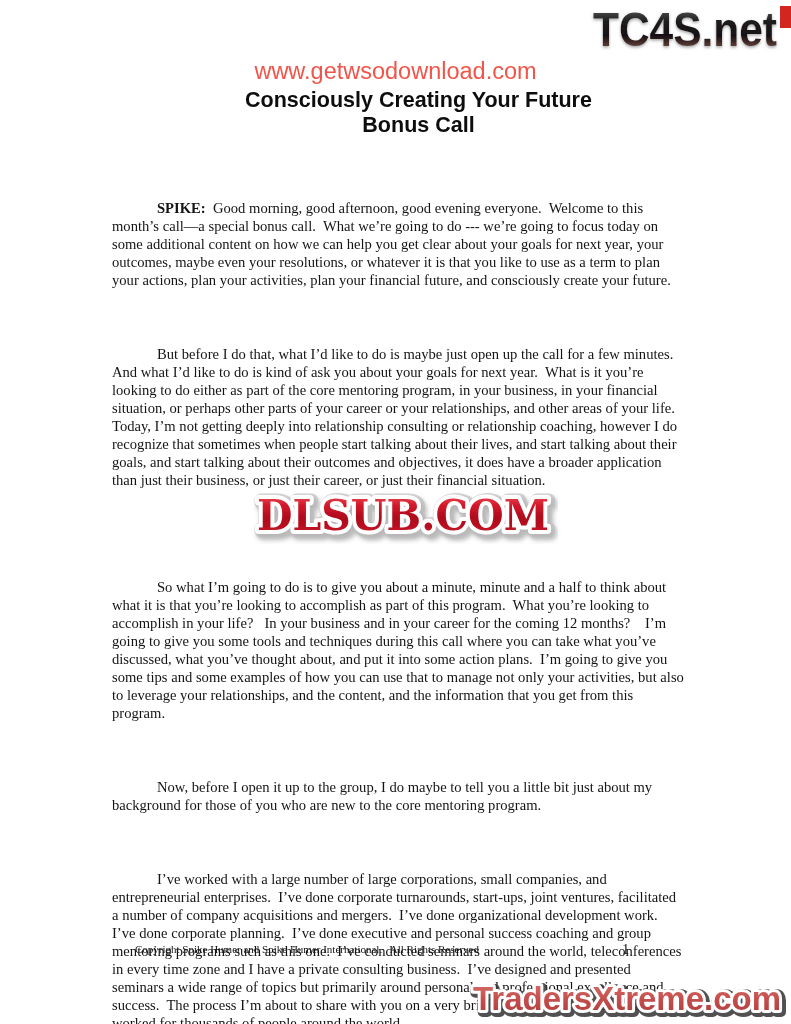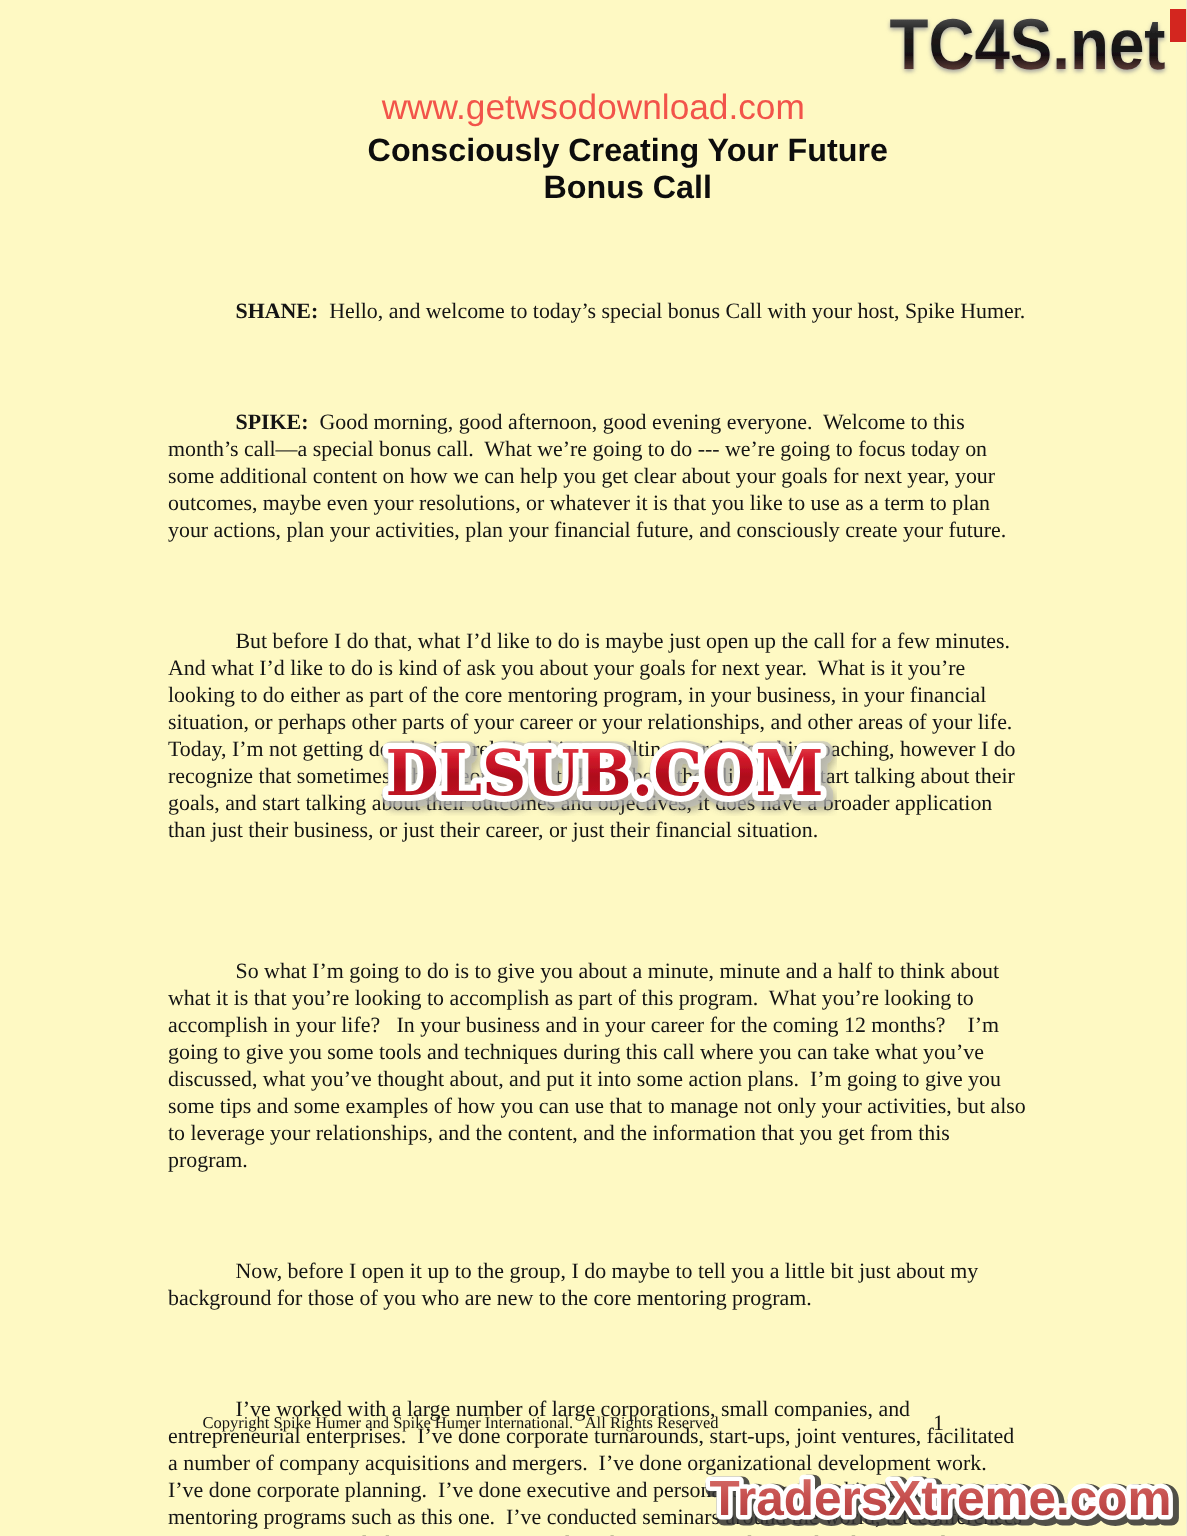--- a/index.html
+++ b/index.html
@@ -1,20 +1,20 @@
 <!DOCTYPE html>
 <html><head>
 <meta charset="utf-8">
 <style>
   html,body{margin:0;padding:0;background:#e8e8e8;}
   .page{
     position:relative;
     width:791px;height:1024px;
     margin:0 auto;
-    background:#fef9c3;
+    background:#ffffff;
     overflow:hidden;
     font-family:"Liberation Serif", serif;
     color:#141414;
   }
   
   .tc4s-logo{position:absolute;left:585px;top:2px;}
   
   .red-corner{position:absolute;right:0;top:6px;width:11px;height:22px;background:#d3261f;}
   
   .top-url{
@@ -34,21 +34,21 @@
     font-size:21.5px;line-height:25px;
     color:#0d0d0d;
   }
   
   .body-text{
     position:absolute;left:112px;top:163px;width:574px;
     font-size:14.6px;line-height:18px;
     white-space:pre-wrap;
   }
   .body-text p{margin:0 0 20px 0;text-indent:45px;}
-  .body-text p.gap-after-watermark{margin-bottom:40px;}
+  .body-text p.gap-after-watermark{margin-bottom:53px;}
   .speaker{font-weight:bold;}
   
   .footer-copy{position:absolute;left:135px;top:940px;font-size:11px;line-height:18px;white-space:pre-wrap;}
   .footer-page{position:absolute;left:622px;top:940px;font-size:14.6px;line-height:18px;}
   
   .dlsub-badge{position:absolute;left:248px;top:482px;}
   
   .tx-badge{position:absolute;left:462px;top:974px;}
 </style>
 </head>
@@ -74,21 +74,20 @@
   <div class="red-corner"></div>
 
   <div class="top-url">www.getwsodownload.com</div>
 
   <div class="doc-title">
     <div>Consciously Creating Your Future</div>
     <div>Bonus Call</div>
   </div>
 
   <div class="body-text">
-    <p><span class="speaker">SHANE:</span><span>  Hello, and welcome to today’s special bonus Call with your host, Spike Humer.</span></p>
     <p><span class="speaker">SPIKE:</span><span>  Good morning, good afternoon, good evening everyone.  Welcome to this month’s call—a special bonus call.  What we’re going to do --- we’re going to focus today on some additional content on how we can help you get clear about your goals for next year, your outcomes, maybe even your resolutions, or whatever it is that you like to use as a term to plan your actions, plan your activities, plan your financial future, and consciously create your future.</span></p>
     <p class="gap-after-watermark"><span class="speaker"></span><span>But before I do that, what I’d like to do is maybe just open up the call for a few minutes.  And what I’d like to do is kind of ask you about your goals for next year.  What is it you’re looking to do either as part of the core mentoring program, in your business, in your financial situation, or perhaps other parts of your career or your relationships, and other areas of your life.   Today, I’m not getting deeply into relationship consulting or relationship coaching, however I do recognize that sometimes when people start talking about their lives, and start talking about their goals, and start talking about their outcomes and objectives, it does have a broader application than just their business, or just their career, or just their financial situation.</span></p>
     <p><span class="speaker"></span><span>So what I’m going to do is to give you about a minute, minute and a half to think about what it is that you’re looking to accomplish as part of this program.  What you’re looking to accomplish in your life?   In your business and in your career for the coming 12 months?    I’m going to give you some tools and techniques during this call where you can take what you’ve discussed, what you’ve thought about, and put it into some action plans.  I’m going to give you some tips and some examples of how you can use that to manage not only your activities, but also to leverage your relationships, and the content, and the information that you get from this program.</span></p>
     <p><span class="speaker"></span><span>Now, before I open it up to the group, I do maybe to tell you a little bit just about my background for those of you who are new to the core mentoring program.</span></p>
     <p><span class="speaker"></span><span>I’ve worked with a large number of large corporations, small companies, and entrepreneurial enterprises.  I’ve done corporate turnarounds, start-ups, joint ventures, facilitated a number of company acquisitions and mergers.  I’ve done organizational development work.  I’ve done corporate planning.  I’ve done executive and personal success coaching and group mentoring programs such as this one.  I’ve conducted seminars around the world, teleconferences in every time zone and I have a private consulting business.  I’ve designed and presented seminars a wide range of topics but primarily around personal and professional excellence and success.  The process I’m about to share with you on a very brief and introductory level has worked for thousands of people around the world.</span></p>
   </div>
 
   <svg class="dlsub-badge" width="310" height="62" viewBox="0 0 310 62">
     <defs>
       <linearGradient id="g-dlsub" x1="0" y1="0" x2="0" y2="1">

